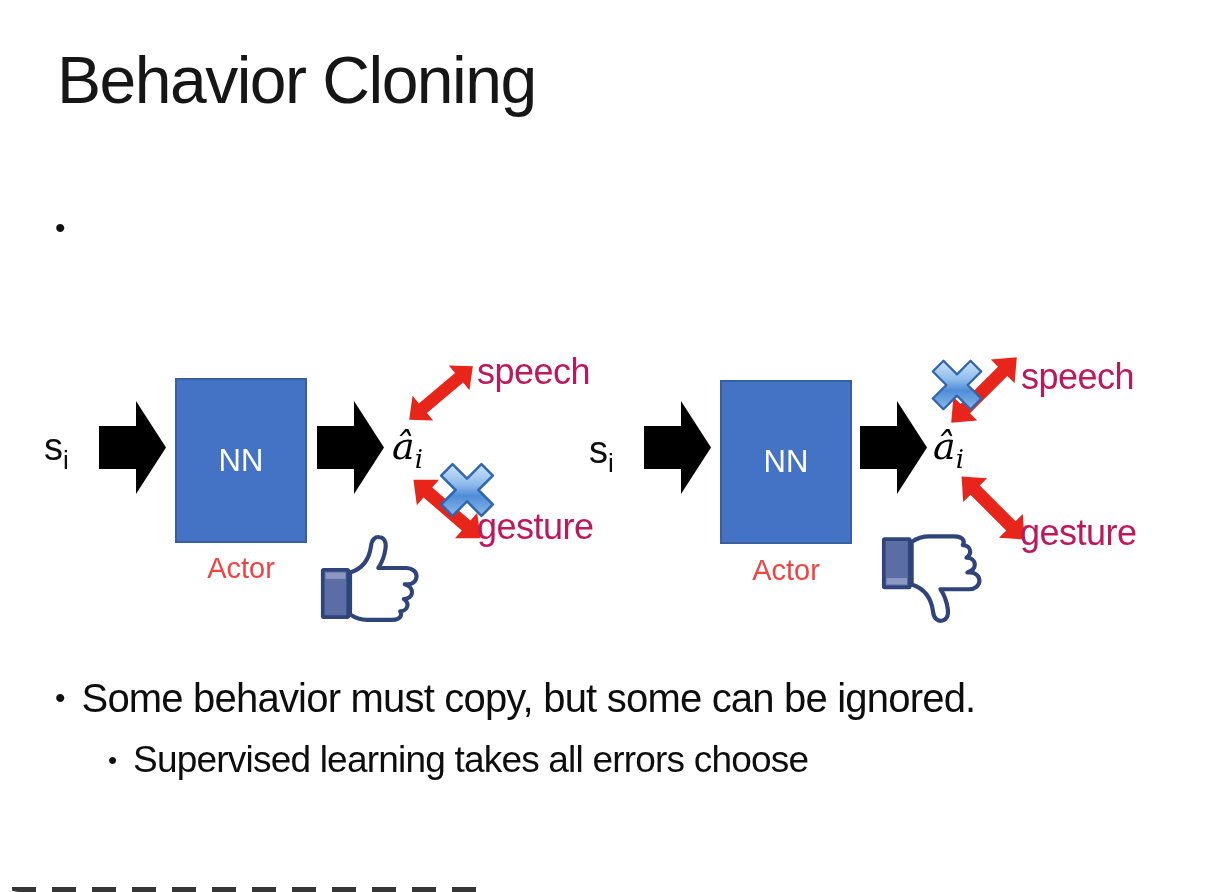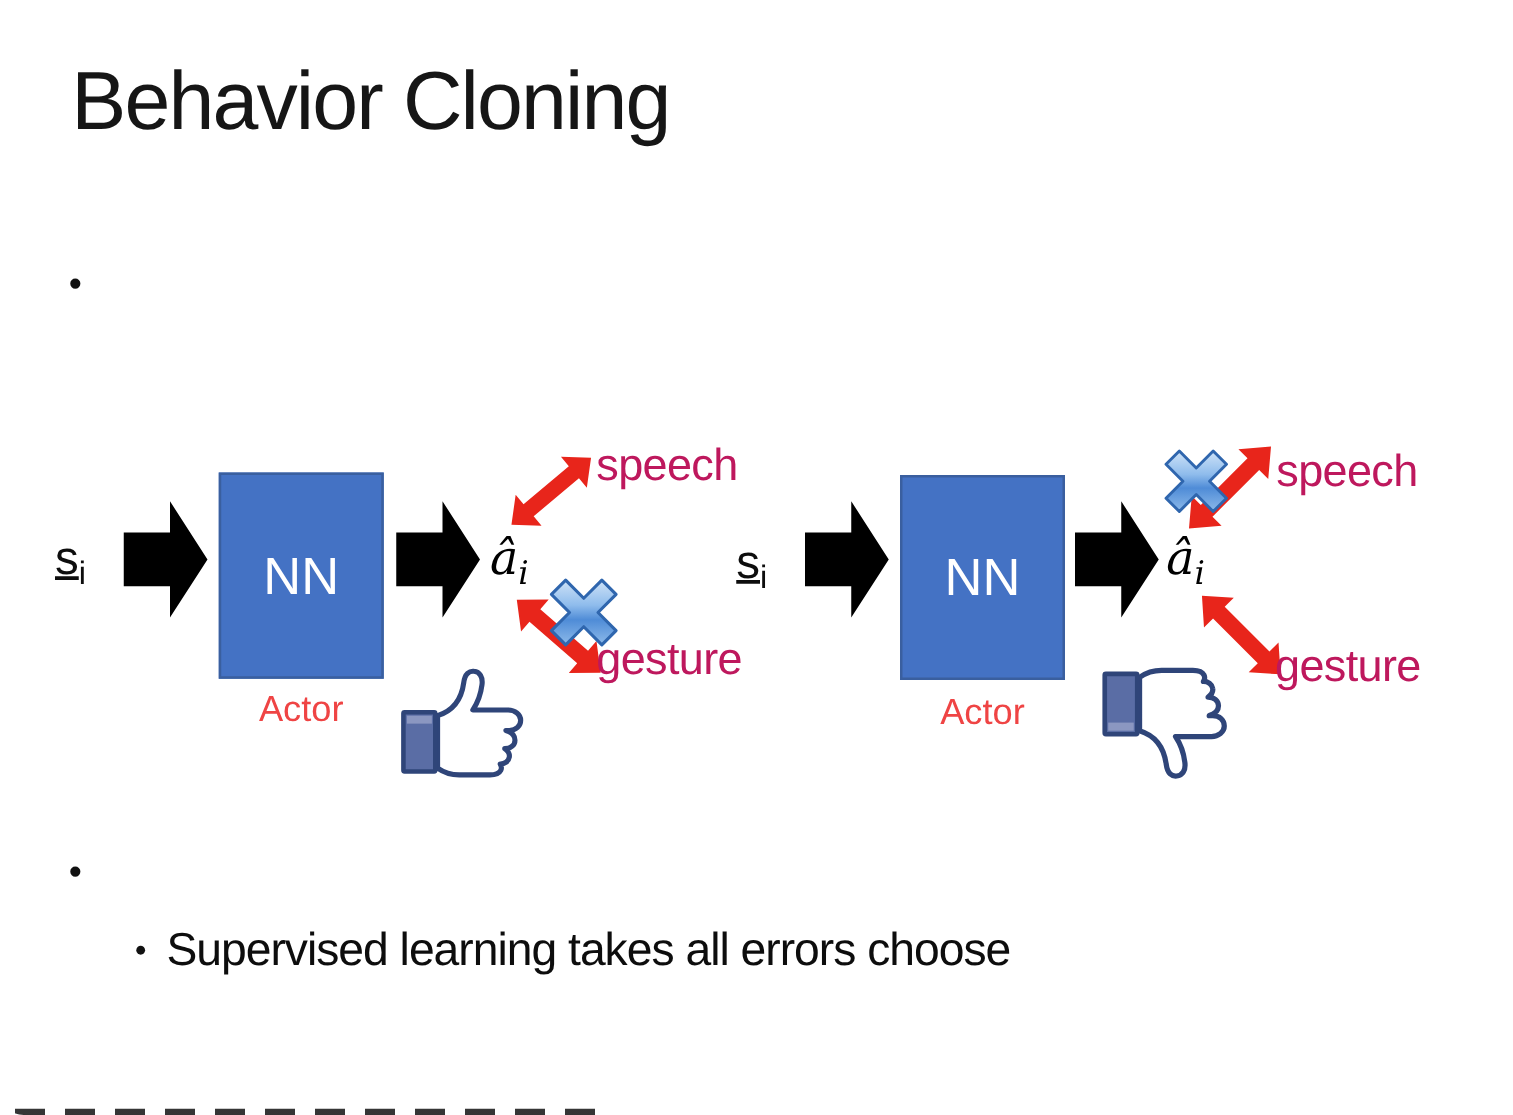--- a/index.html
+++ b/index.html
@@ -14,26 +14,26 @@
   }
   .bullet{display:flex;gap:16px;align-items:flex-start;}
   .dot{font-size:30px;line-height:52px;flex:0 0 auto;}
   .btext{font-size:40px;line-height:52px;letter-spacing:-0.8px;color:#0d0d0d;}
   .b1{left:55px;top:202px;width:1060px;}
   .b2{left:55px;top:672px;width:1100px;}
   .b3{left:108px;top:736px;}
   .b3 .btext{font-size:37px;line-height:48px;}
   .b3 .dot{font-size:26px;line-height:48px;}
 
-  .io-label{font-size:38px;color:#0d0d0d;white-space:nowrap;text-decoration:underline;}
+  .io-label{font-size:38px;color:#0d0d0d;white-space:nowrap;}
   .io-label sub{font-size:26px;}
   .nn-box{
     width:132px;height:165px;background:#4472C4;border:2px solid #3A5F9F;
     box-sizing:border-box;display:flex;align-items:center;justify-content:center;
-    color:#FFFFFF;font-size:42px;
+    color:#FFFFFF;font-size:31px;
   }
   .actor{font-size:29px;text-align:center;width:142px;color:#ef4444;}
   .mathv{font-family:"DejaVu Serif","Liberation Serif",serif;font-style:italic;
     font-size:38px;white-space:nowrap;color:#000000;}
   .mathv sub{font-size:26px;font-style:italic;}
   .action-label{font-size:36px;letter-spacing:-0.5px;color:#be185d;white-space:nowrap;}
   svg{overflow:visible;display:block;}
   .rot-neg40{transform:rotate(-40deg);}
   .rot-pos41{transform:rotate(41deg);}
   .rot-neg45{transform:rotate(-45deg);}
@@ -186,20 +186,21 @@
                C98,56.5 101,59.5 101,63.5 C101,68 97,71 92,71 C95,73 96.5,75.5 96,78.5
                C95.5,82 92,84.5 88,84.5 C89,86 89.5,88 88.5,90 C87,93 83,94 79,94 L52,94
                C45,94 38,91.5 33,88 Z" fill="#FFFFFF" stroke="#2F4579" stroke-width="4.5" stroke-linejoin="round"></path>
       <rect x="3" y="39" width="28" height="52" rx="1" fill="#5A6DA5" stroke="#2F4579" stroke-width="4"></rect>
       <rect x="6" y="42" width="22" height="7" fill="#8B97C1"></rect>
     </svg>
   </div>
 
   <div class="abs bullet b2">
     <span class="dot">•</span>
+    <div class="btext">Some behavior must copy, but some can be ignored.</div>
   </div>
 
   <div class="abs bullet b3">
     <span class="dot">•</span>
     <div class="btext">Supervised learning takes all errors choose</div>
   </div>
 
   <div class="abs bottom-dashes"></div>
 
 </div>

